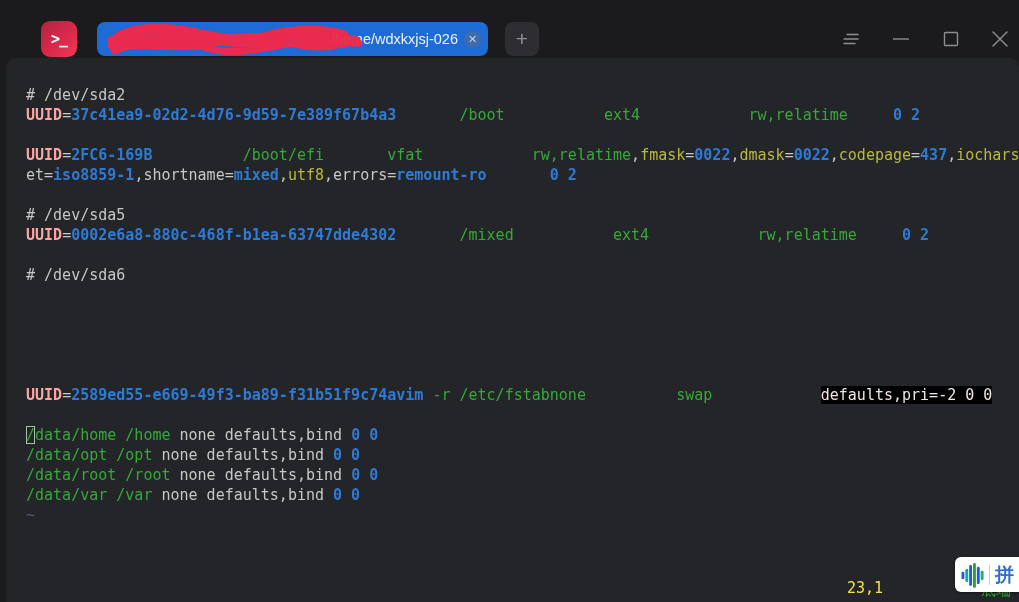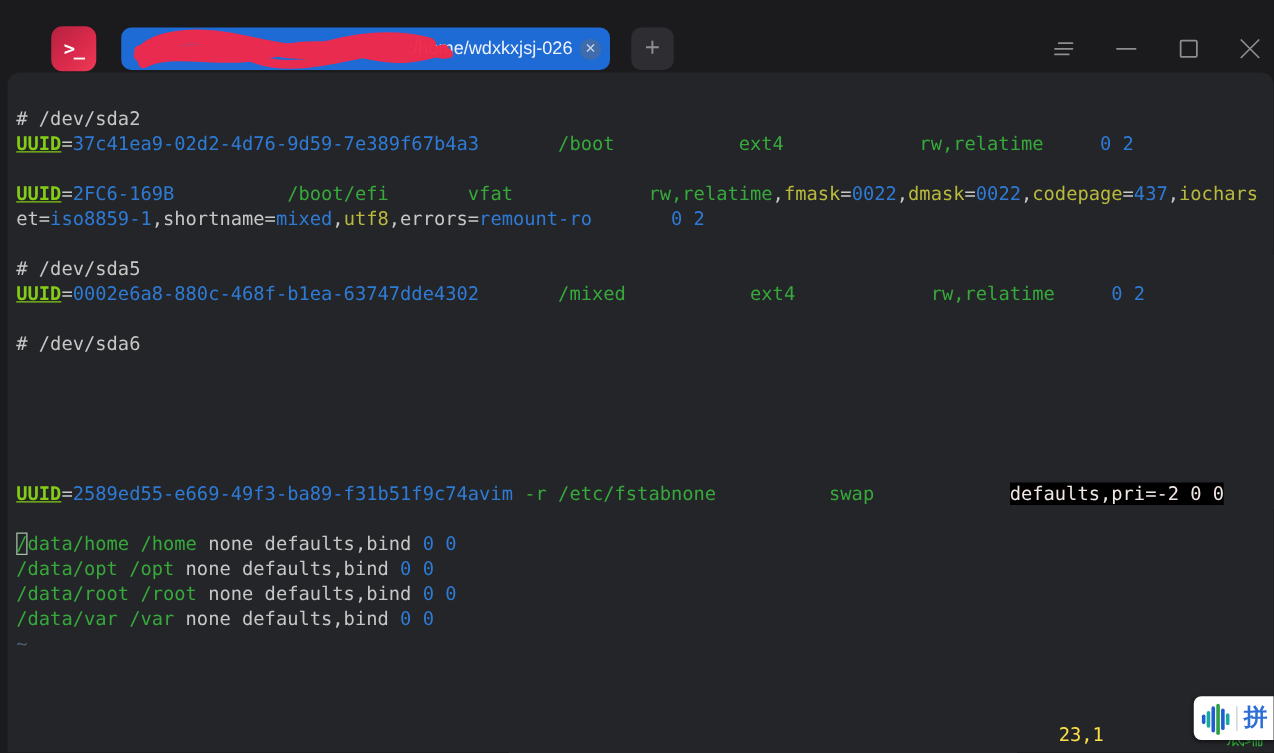--- a/index.html
+++ b/index.html
@@ -23,26 +23,26 @@
   #tab-scribble { position:absolute; left:8px; top:0px; pointer-events:none; }
   #new-tab-btn { position:absolute; left:505px; top:22px; width:34px; height:34px; border-radius:8px;
                  background:#2e2e32; color:#8f8f93; font-size:21px; font-weight:300;
                  display:flex; align-items:center; justify-content:center; }
   .winctl { position:absolute; top:30px; width:18px; height:18px; }
   #ctl-menu { left:842px; } #ctl-min { left:892px; } #ctl-max { left:942px; } #ctl-close { left:991px; }
 
   
   #terminal { position:absolute; left:6px; top:58px; right:0; bottom:0; background:#242529;
               border-radius:10px 10px 0 0; overflow:hidden; }
-  #term-lines { position:absolute; left:7px; top:27px; font-family:"DejaVu Sans Mono",monospace;
+  #term-lines { position:absolute; left:20px; top:27px; font-family:"DejaVu Sans Mono",monospace;
                 font-size:15px; line-height:20px; }
   .line { height:20px; white-space:pre; }
   .sc { color:#c6c8c6; }
-  .sb { color:#84cc16; font-weight:bold;text-decoration:underline; }
-  .su { color:#2e7bd6; }
+  .sb { color:#fca5a5; font-weight:bold; }
+  .su { color:#2e7bd6;font-weight:bold; }
   .sg { color:#36a93a;text-align:right; }
   .sy { color:#b9ba3c; }
   .se { color:#f0e6e3; background:#000000; }
   .st { color:#4e5f73; }
   .scur { outline:1px solid #a6c2a6; outline-offset:-1px; }
 
   
   #ruler { position:absolute; left:847px; top:579px; color:#fde047; font-family:"DejaVu Sans Mono",monospace; font-size:15px; z-index:2; }
   #pos-label { position:absolute; left:981px; top:581px; color:#35b33b; font-size:15px; z-index:2; white-space:nowrap; }
 

